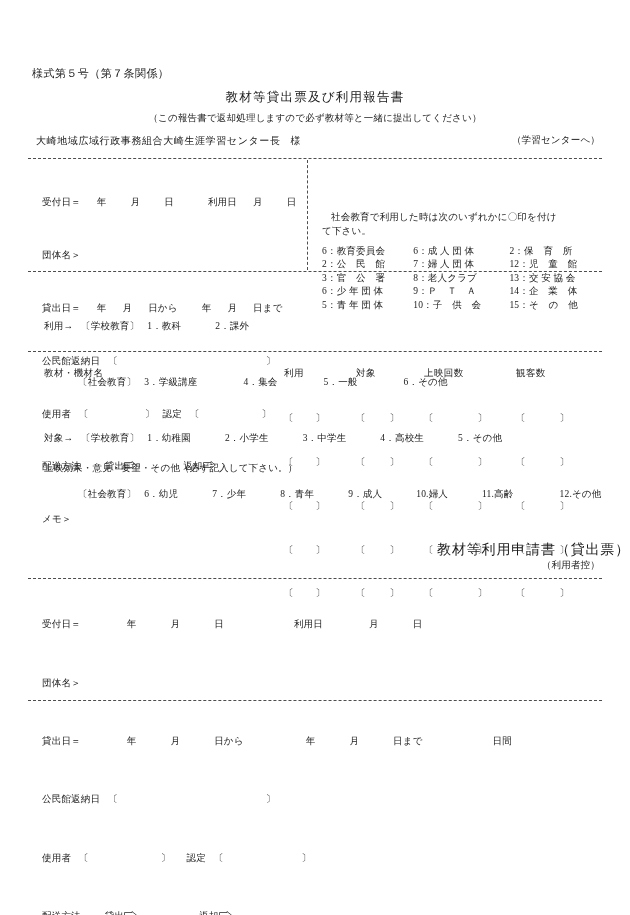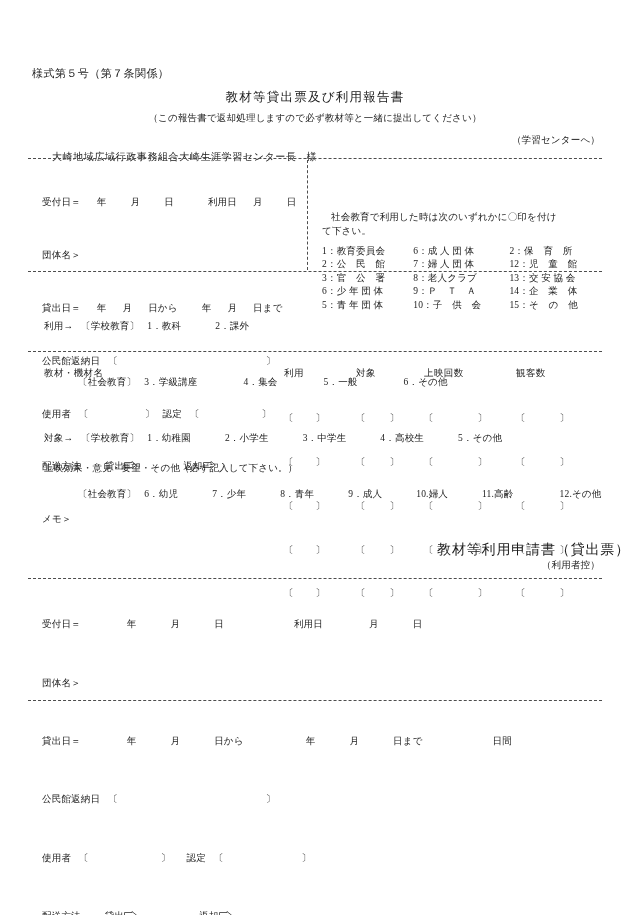--- a/index.html
+++ b/index.html
@@ -40,24 +40,23 @@
   }
   .doc-subtitle {
     position: absolute;
     left: 0; right: 0; top: 112px;
     text-align: center;
     font-size: 9.5px;
     letter-spacing: 0.02em;
   }
   .addressee {
     position: absolute;
-    left: 36px; top: 150px;
+    left: 36px; top: 134px;
     font-size: 10px;
     letter-spacing: 0.06em;
-    margin-left: 16px;
   }
   .addressee .hon { margin-left: 10px; }
   .dest-note {
     position: absolute;
     right: 30px; top: 134px;
     font-size: 9.5px;
     letter-spacing: 0.02em;
   }
 
   
@@ -198,21 +197,21 @@
             <path d="M0.5 1.5 H8 V0.5 L12.3 4 L8 7.5 V6.5 H0.5 Z" fill="none" stroke="#333" stroke-width="0.8"></path>
           </svg></span></div>
 
     <div class="row"><span>メモ＞</span></div>
   </div>
 
   <div class="notice" style="left:322px; top:167px; width:270px;">
     <div class="lead">社会教育で利用した時は次のいずれかに〇印を付け</div>
     <div>て下さい。</div>
     <div class="cat-grid">
-      <div class="cat">1：教育委員会</div>
+      <div class="cat">6：教育委員会</div>
       <div class="cat">6：成 人 団 体</div>
       <div class="cat">2：保　育　所</div>
 
       <div class="cat">2：公　民　館</div>
       <div class="cat">7：婦 人 団 体</div>
       <div class="cat">12：児　童　館</div>
 
       <div class="cat">3：官　公　署</div>
       <div class="cat">8：老人クラブ</div>
       <div class="cat">13：交 安 協 会</div>

